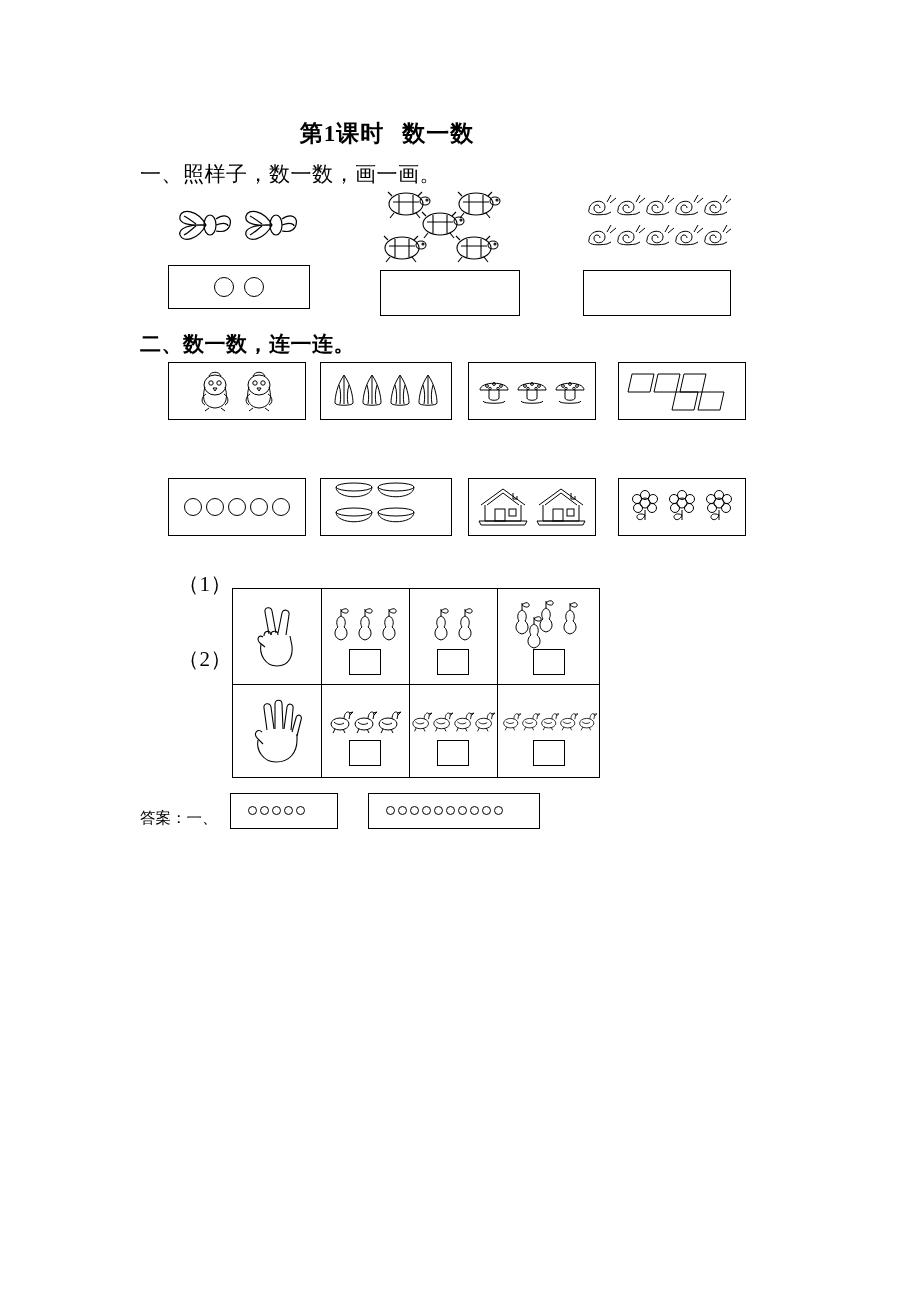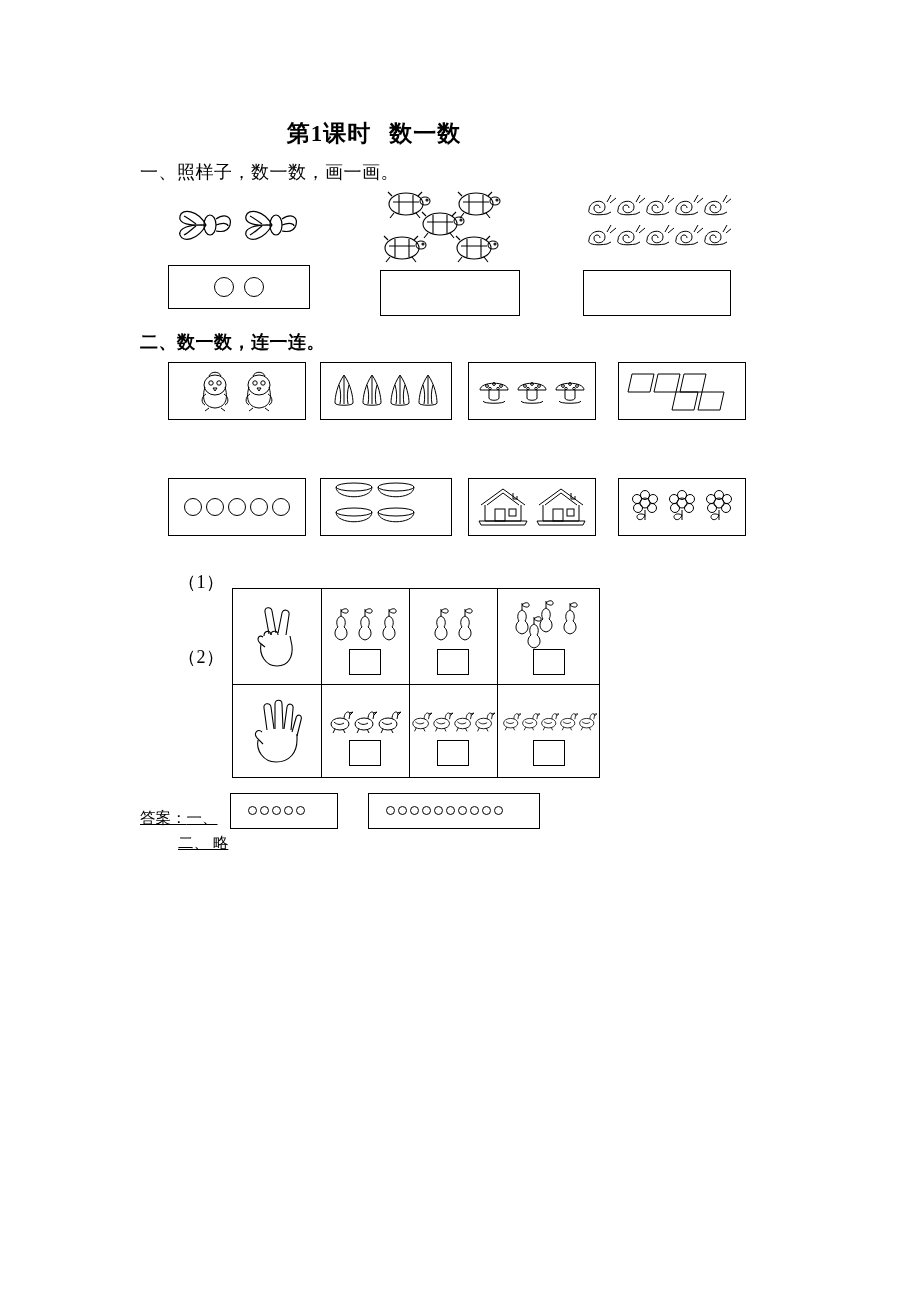--- a/index.html
+++ b/index.html
@@ -20,26 +20,27 @@
   }
   .title {
     position: absolute;
     left: 0;
     top: 118px;
     width: 748px;
     text-align: center;
     font-size: 23px;
     font-weight: bold;
     letter-spacing: 1px;
+    padding-left: 13px;
   }
   .title .gap { display: inline-block; width: 18px; }
 
   .qline {
     position: absolute;
-    font-size: 18px;
+    font-size: 21px;
     letter-spacing: 0.5px;
     white-space: nowrap;
   }
   .q1 { left: 140px; top: 160px; }
   .q2 { left: 140px; top: 330px; font-weight: bold; }
   .q3 { left: 140px; top: 548px; }
   .q3b { left: 178px; top: 570px; }
   .q3c { left: 178px; top: 645px; }
 
   .inline-box {
@@ -129,21 +130,20 @@
     box-sizing: border-box;
     margin-top: 5px;
   }
 
   .answers {
     position: absolute;
     left: 140px;
     top: 805px;
     font-size: 15.5px;
     line-height: 25px;
-    text-decoration: underline;
   }
   .ans-line { white-space: nowrap; }
   .ans-indent { padding-left: 38px; }
 
   .ansbox1 {
     position: absolute;
     left: 230px;
     top: 793px;
     width: 108px;
     height: 36px;
@@ -765,21 +765,20 @@
         </svg>
       </div>
       <div class="tickbox"></div>
     </div>
   </div>
 
   <div class="answers">
     <div class="ans-line">
       <span>答案：</span><span>一、</span>
     </div>
-    <div class="ans-line ans-indent">二、 略</div>
   </div>
 
   <div class="box ansbox1"></div>
   <div class="dotrow" style="left:248px; top:806px;">
     <span class="dot"></span>
     <span class="dot"></span>
     <span class="dot"></span>
     <span class="dot"></span>
     <span class="dot"></span>
   </div>

